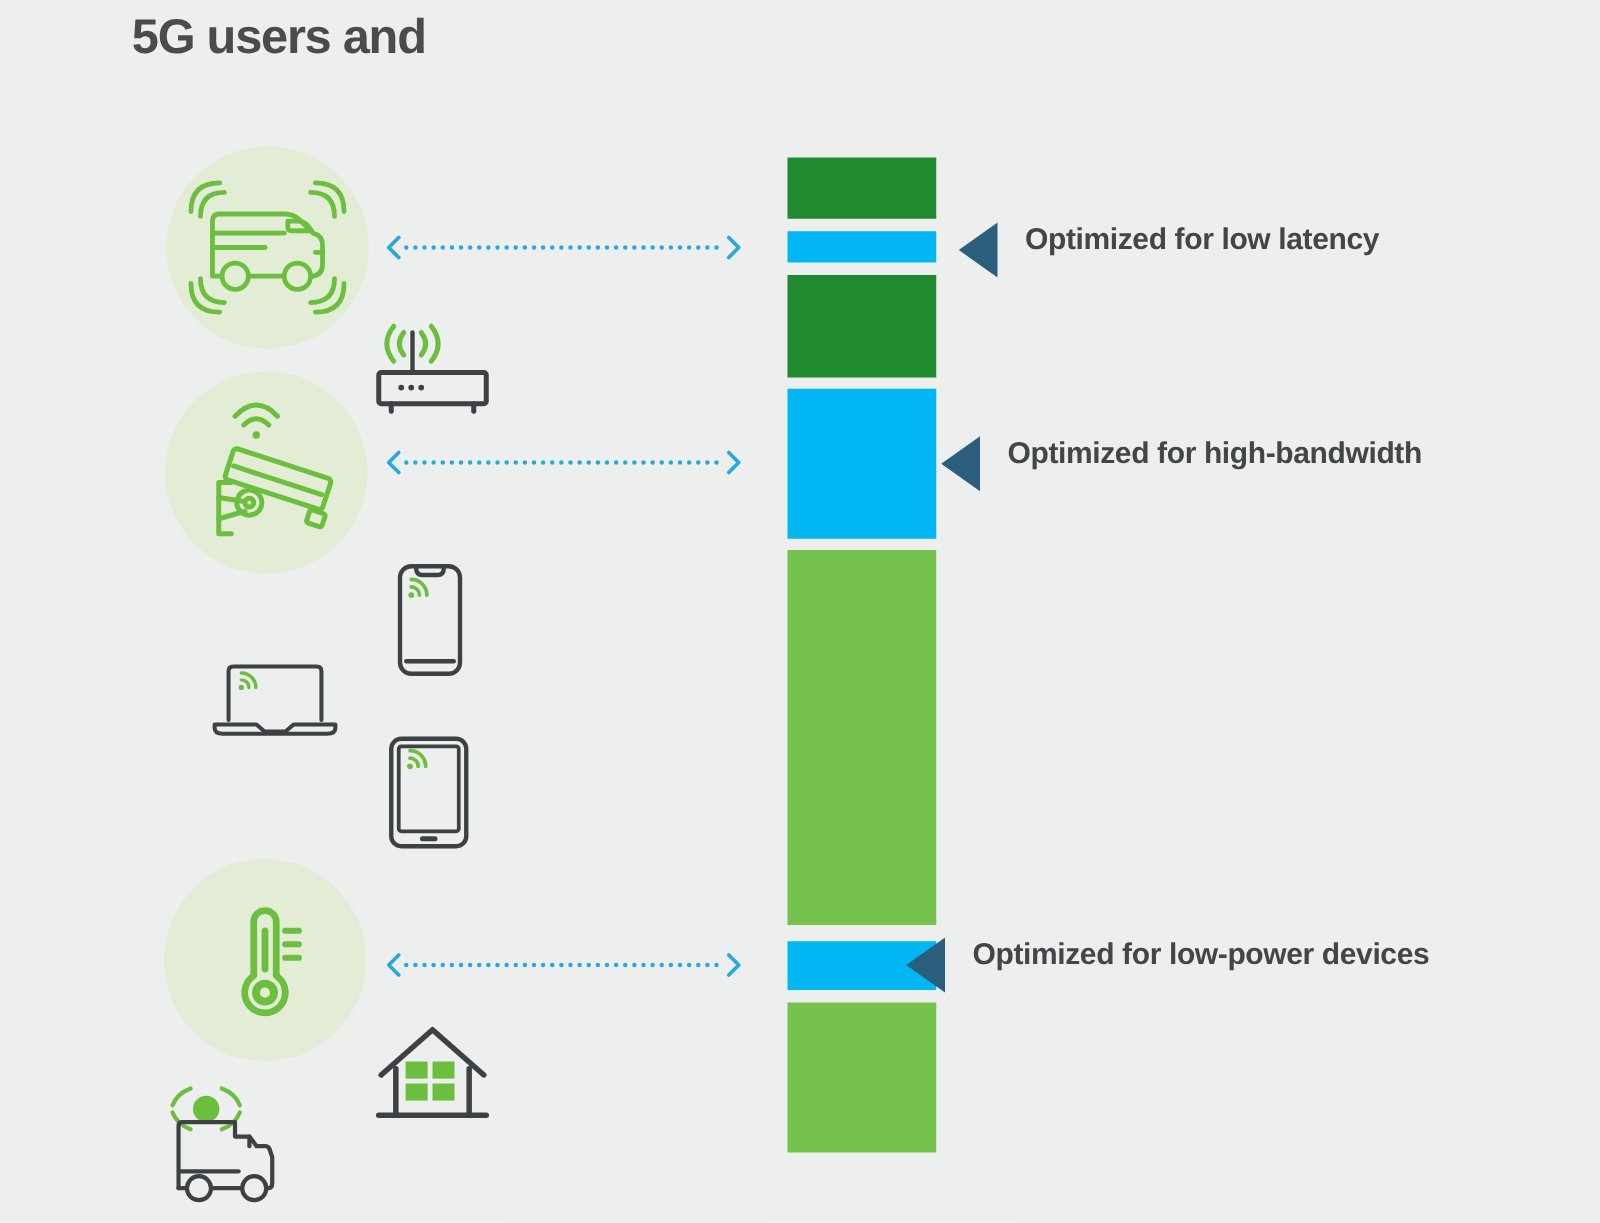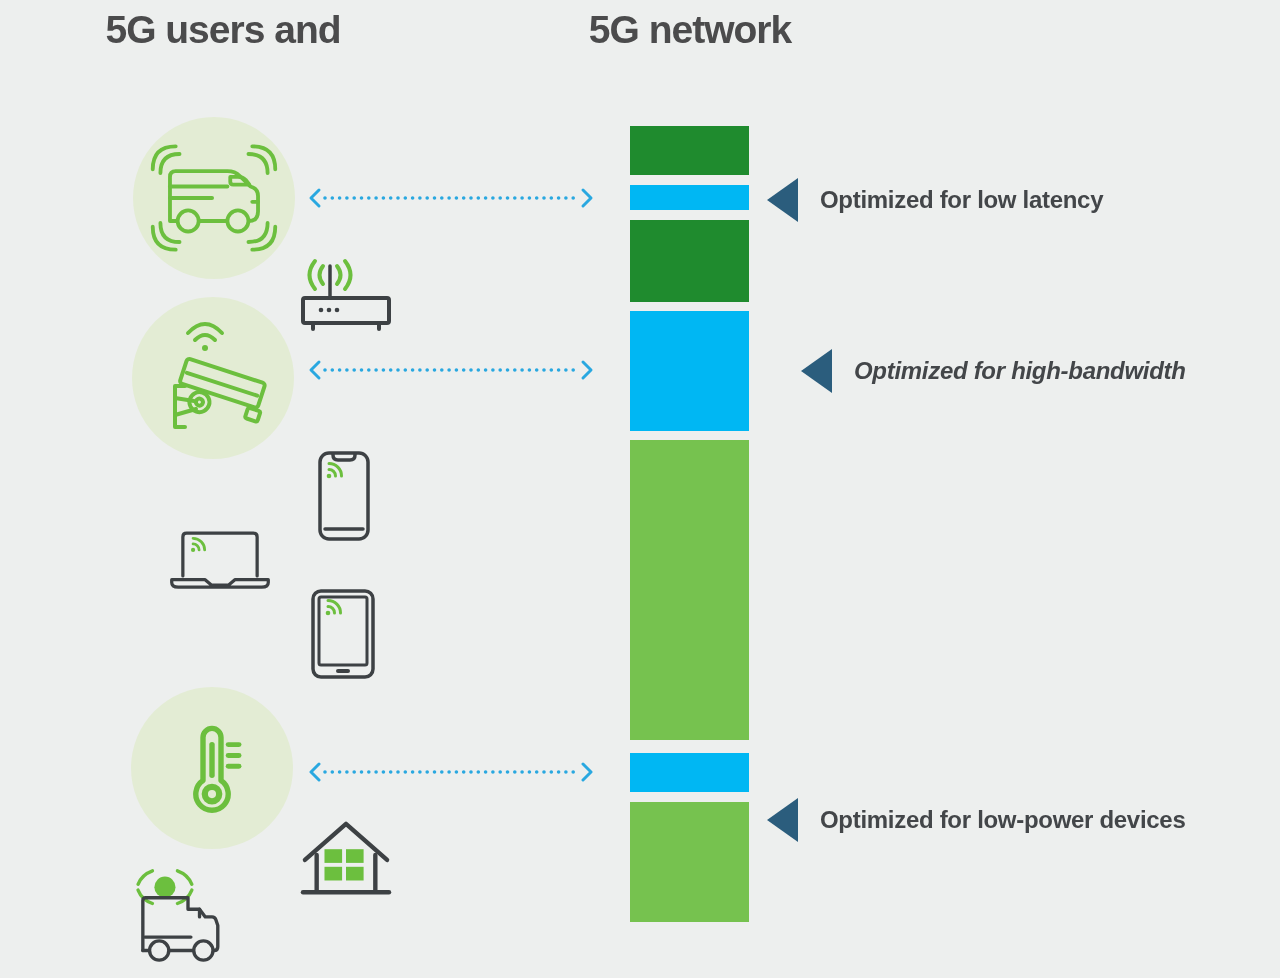--- a/index.html
+++ b/index.html
@@ -18,36 +18,35 @@
   svg{display:block;}
   .sg{stroke:var(--icon-green);fill:none;stroke-linecap:round;stroke-linejoin:round;}
   .sd{stroke:var(--icon-dark);fill:none;stroke-linecap:round;stroke-linejoin:round;}
   .fg{fill:var(--icon-green);stroke:none;}
   .fd{fill:var(--icon-dark);stroke:none;}
   .wheel-c{fill:var(--circle-bg);stroke:var(--icon-green);}
   .wheel-p{fill:var(--page-bg);stroke:var(--icon-dark);}
   .bar{position:absolute;left:630px;top:126px;width:119px;}
   .slice{width:100%;}
   .arrow{position:absolute;width:286px;height:22px;}
-  .annotation{position:absolute;display:flex;align-items:center;height:44px;}
+  .annotation{position:absolute;display:flex;height:44px;}
   .tri{width:0;height:0;border-top:22px solid transparent;border-bottom:22px solid transparent;
        border-right:31px solid var(--marker-navy);}
   .annotation .label{margin-left:22px;font-size:24px;font-weight:bold;color:var(--label-text);
        letter-spacing:-0.3px;white-space:nowrap;}
 </style>
 </head>
 <body>
 
 <div class="stage">
 
   <div class="title" style="left:58px;top:6px;width:330px;">
     <div>5G users and</div>
   </div>
   <div class="title" style="left:530px;top:6px;width:320px;">
-    <div>5G network</div>
   </div>
 
   <div class="circle" style="left:133px;top:117px;width:162px;height:162px;">
     <svg width="134" height="116" viewBox="0 0 140 120">
       <g class="sg" stroke-width="4">
         <path d="M6,30 Q6,6 30,6"></path>
           <path d="M14,34 Q14,14 34,14"></path>
         <path d="M110,6 Q134,6 134,30"></path>
           <path d="M106,14 Q126,14 126,34"></path>
         <path d="M6,90 Q6,114 30,114"></path>
@@ -227,22 +226,22 @@
       <line x1="17" y1="11" x2="269" y2="11" stroke-width="3.6" stroke-dasharray="0 7.3"></line>
       <path d="M11,3 L3,11 L11,19" stroke-width="3"></path>
       <path d="M275,3 L283,11 L275,19" stroke-width="3"></path>
     </g>
   </svg>
 
   <div class="annotation" style="left:767px;top:178px;">
     <div class="tri"></div>
     <span class="label">Optimized for low latency</span>
   </div>
-  <div class="annotation" style="left:801px;top:349px;font-style:italic;">
+  <div class="annotation" style="left:753px;top:349px;">
     <div class="tri"></div>
     <span class="label">Optimized for high-bandwidth</span>
   </div>
-  <div class="annotation" style="left:767px;top:750px;margin-top:48px;">
+  <div class="annotation" style="left:725px;top:750px;">
     <div class="tri"></div>
     <span class="label">Optimized for low-power devices</span>
   </div>
 
 </div>
 
 </body></html>

